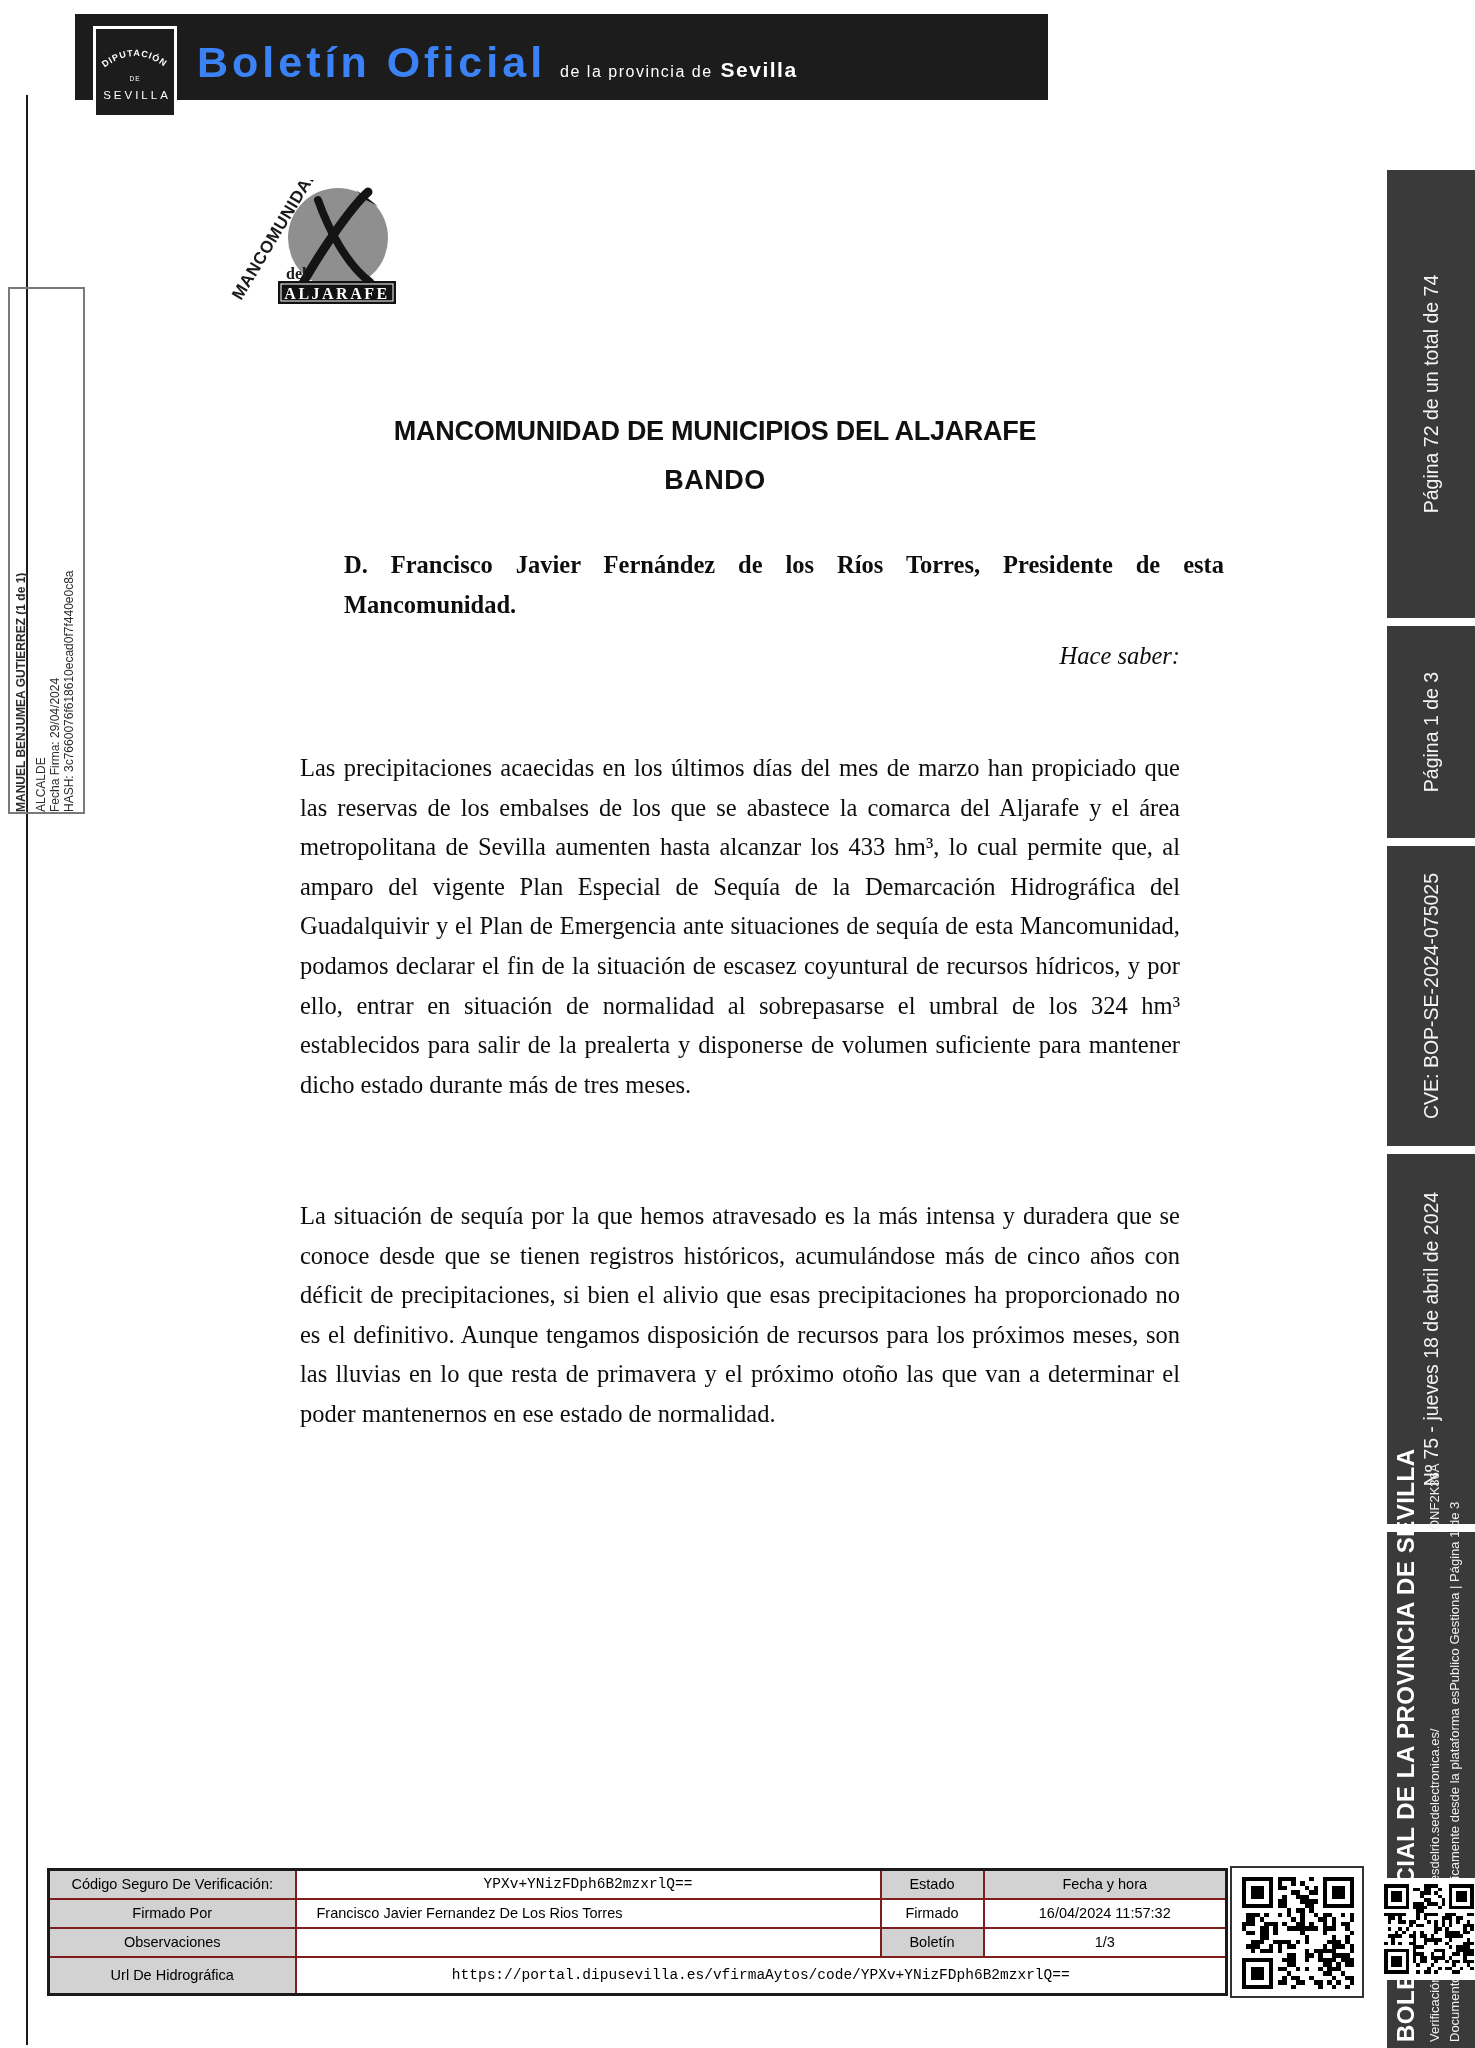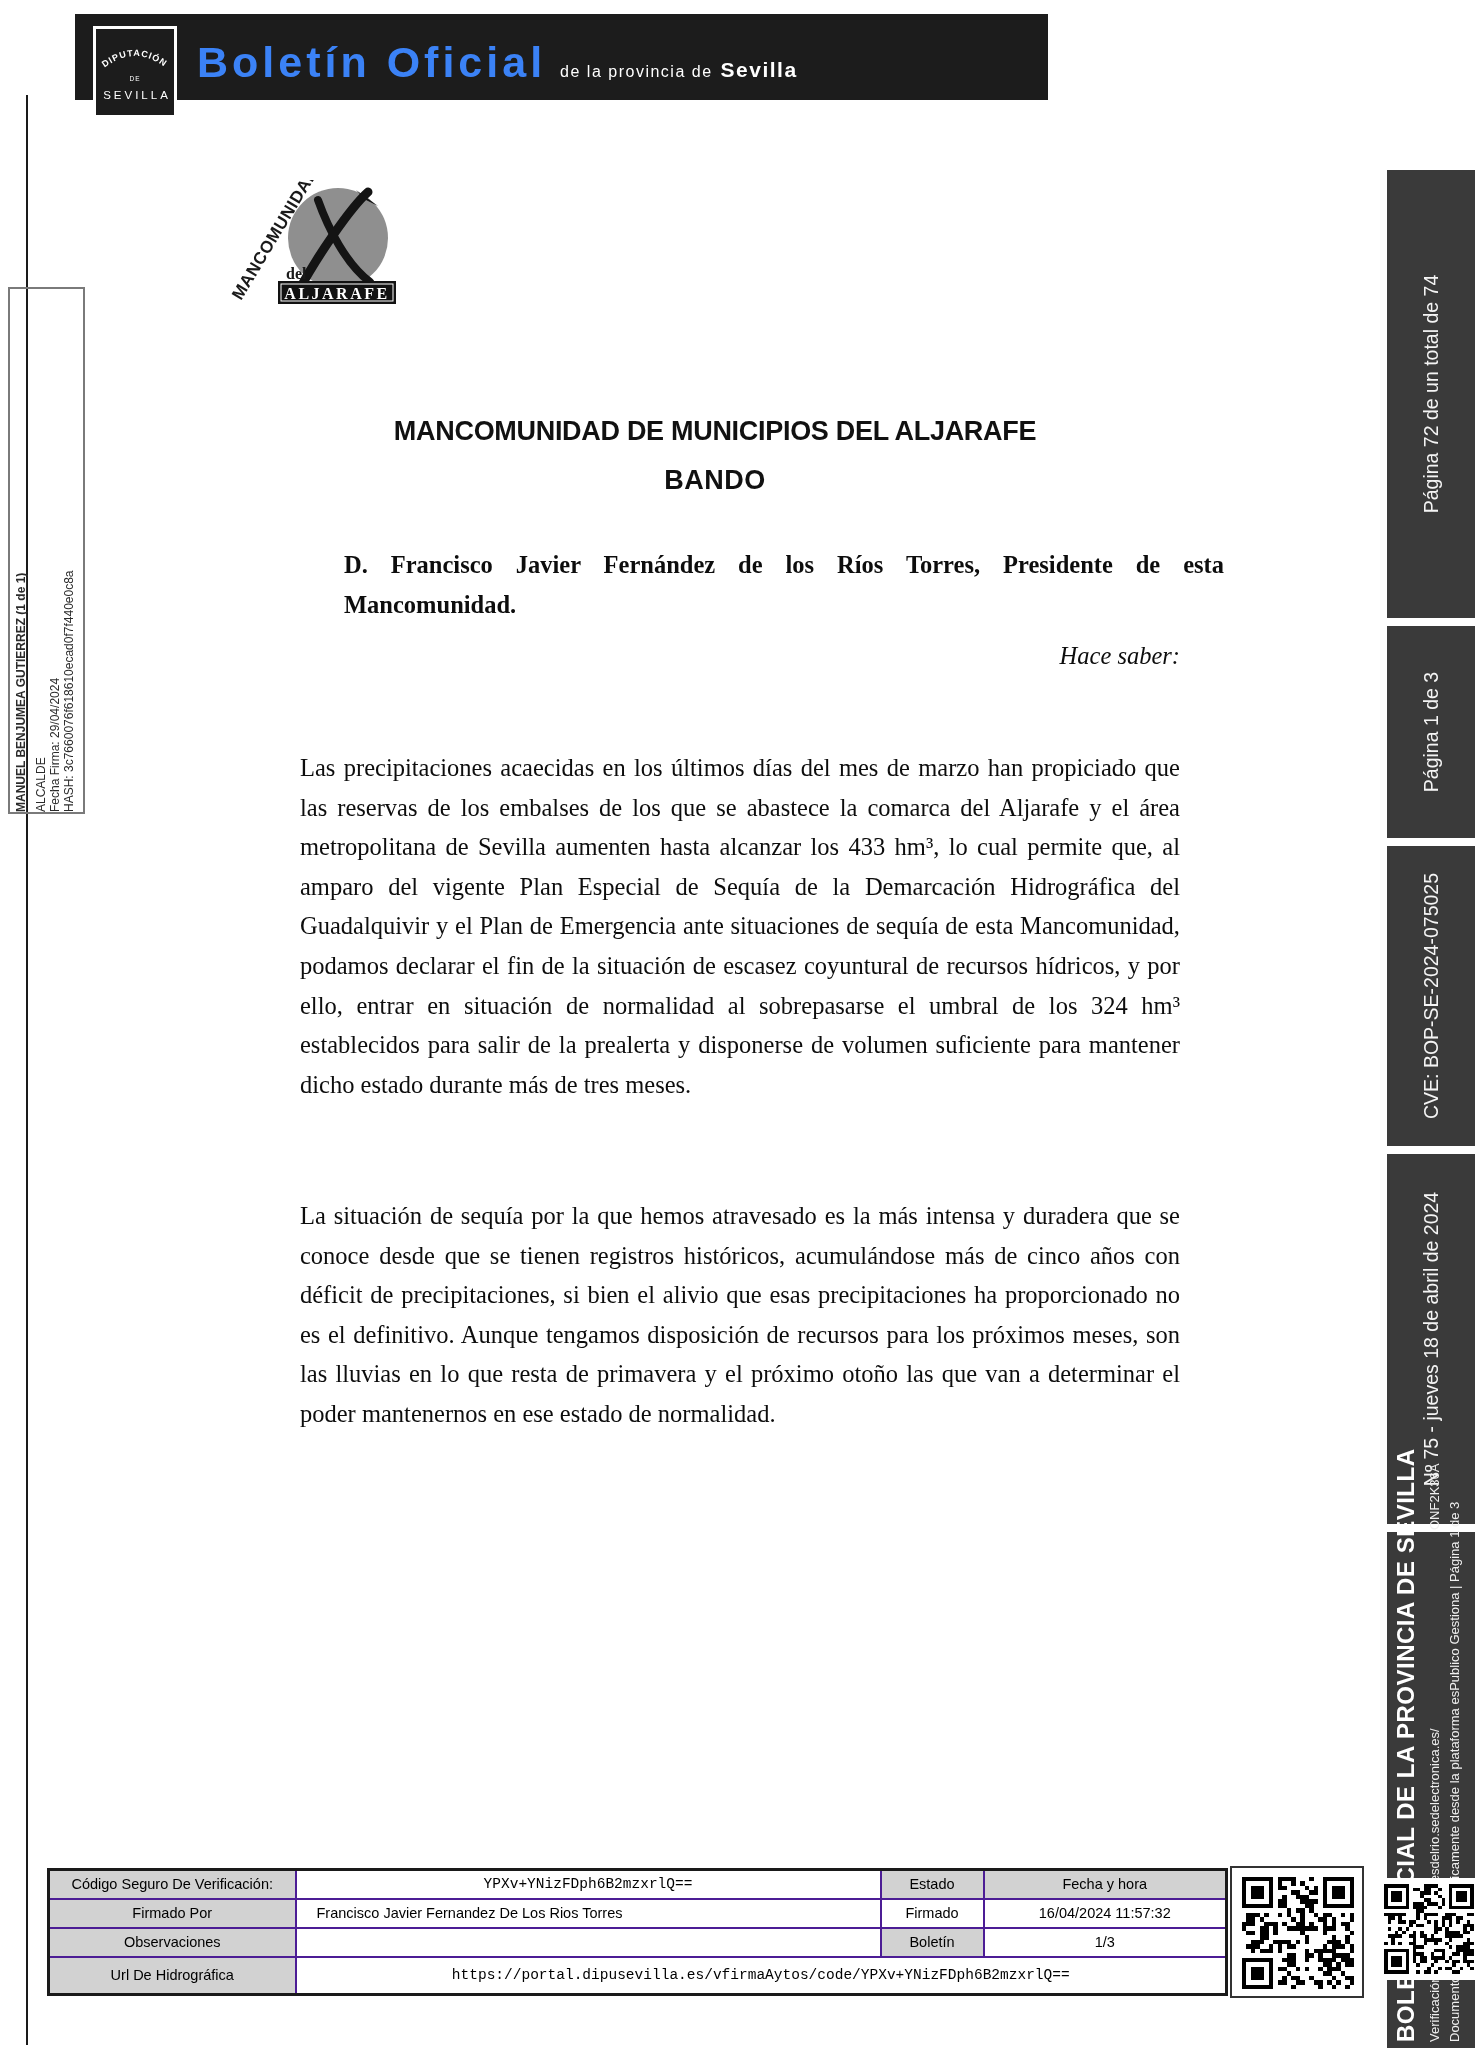--- a/index.html
+++ b/index.html
@@ -66,21 +66,21 @@
   .salutation { top:636px; text-align:right;font-style:italic; }
   .para1 { top:748px; }
   .para2 { top:1196px; }
 
   
   .vtable {
     position:absolute; left:47px; top:1868px; width:1178px;
     border-collapse:collapse; border:3px solid #1a1a1a;
     font-size:14.5px; color:#000; table-layout:fixed;
   }
-  .vtable td { border:2px solid #4c1d95; text-align:center; padding:2px 6px; overflow:hidden; }
+  .vtable td { border:2px solid #7f1d1d; text-align:center; padding:2px 6px; overflow:hidden; }
   .vtable td.lbl { background:#d2d2d2; }
   .vtable td.left { text-align:left; padding-left:20px; }
   .vtable td.mono { font-family:"Liberation Mono", monospace; font-size:14.5px; }
   .r1 td, .r2 td, .r3 td { height:29px; }
   .r4 td { height:38px; }
 
   
   .qr1-box {
     position:absolute; left:1230px; top:1866px; width:134px; height:132px;
     background:#fff; border:2px solid #333; z-index:6;

